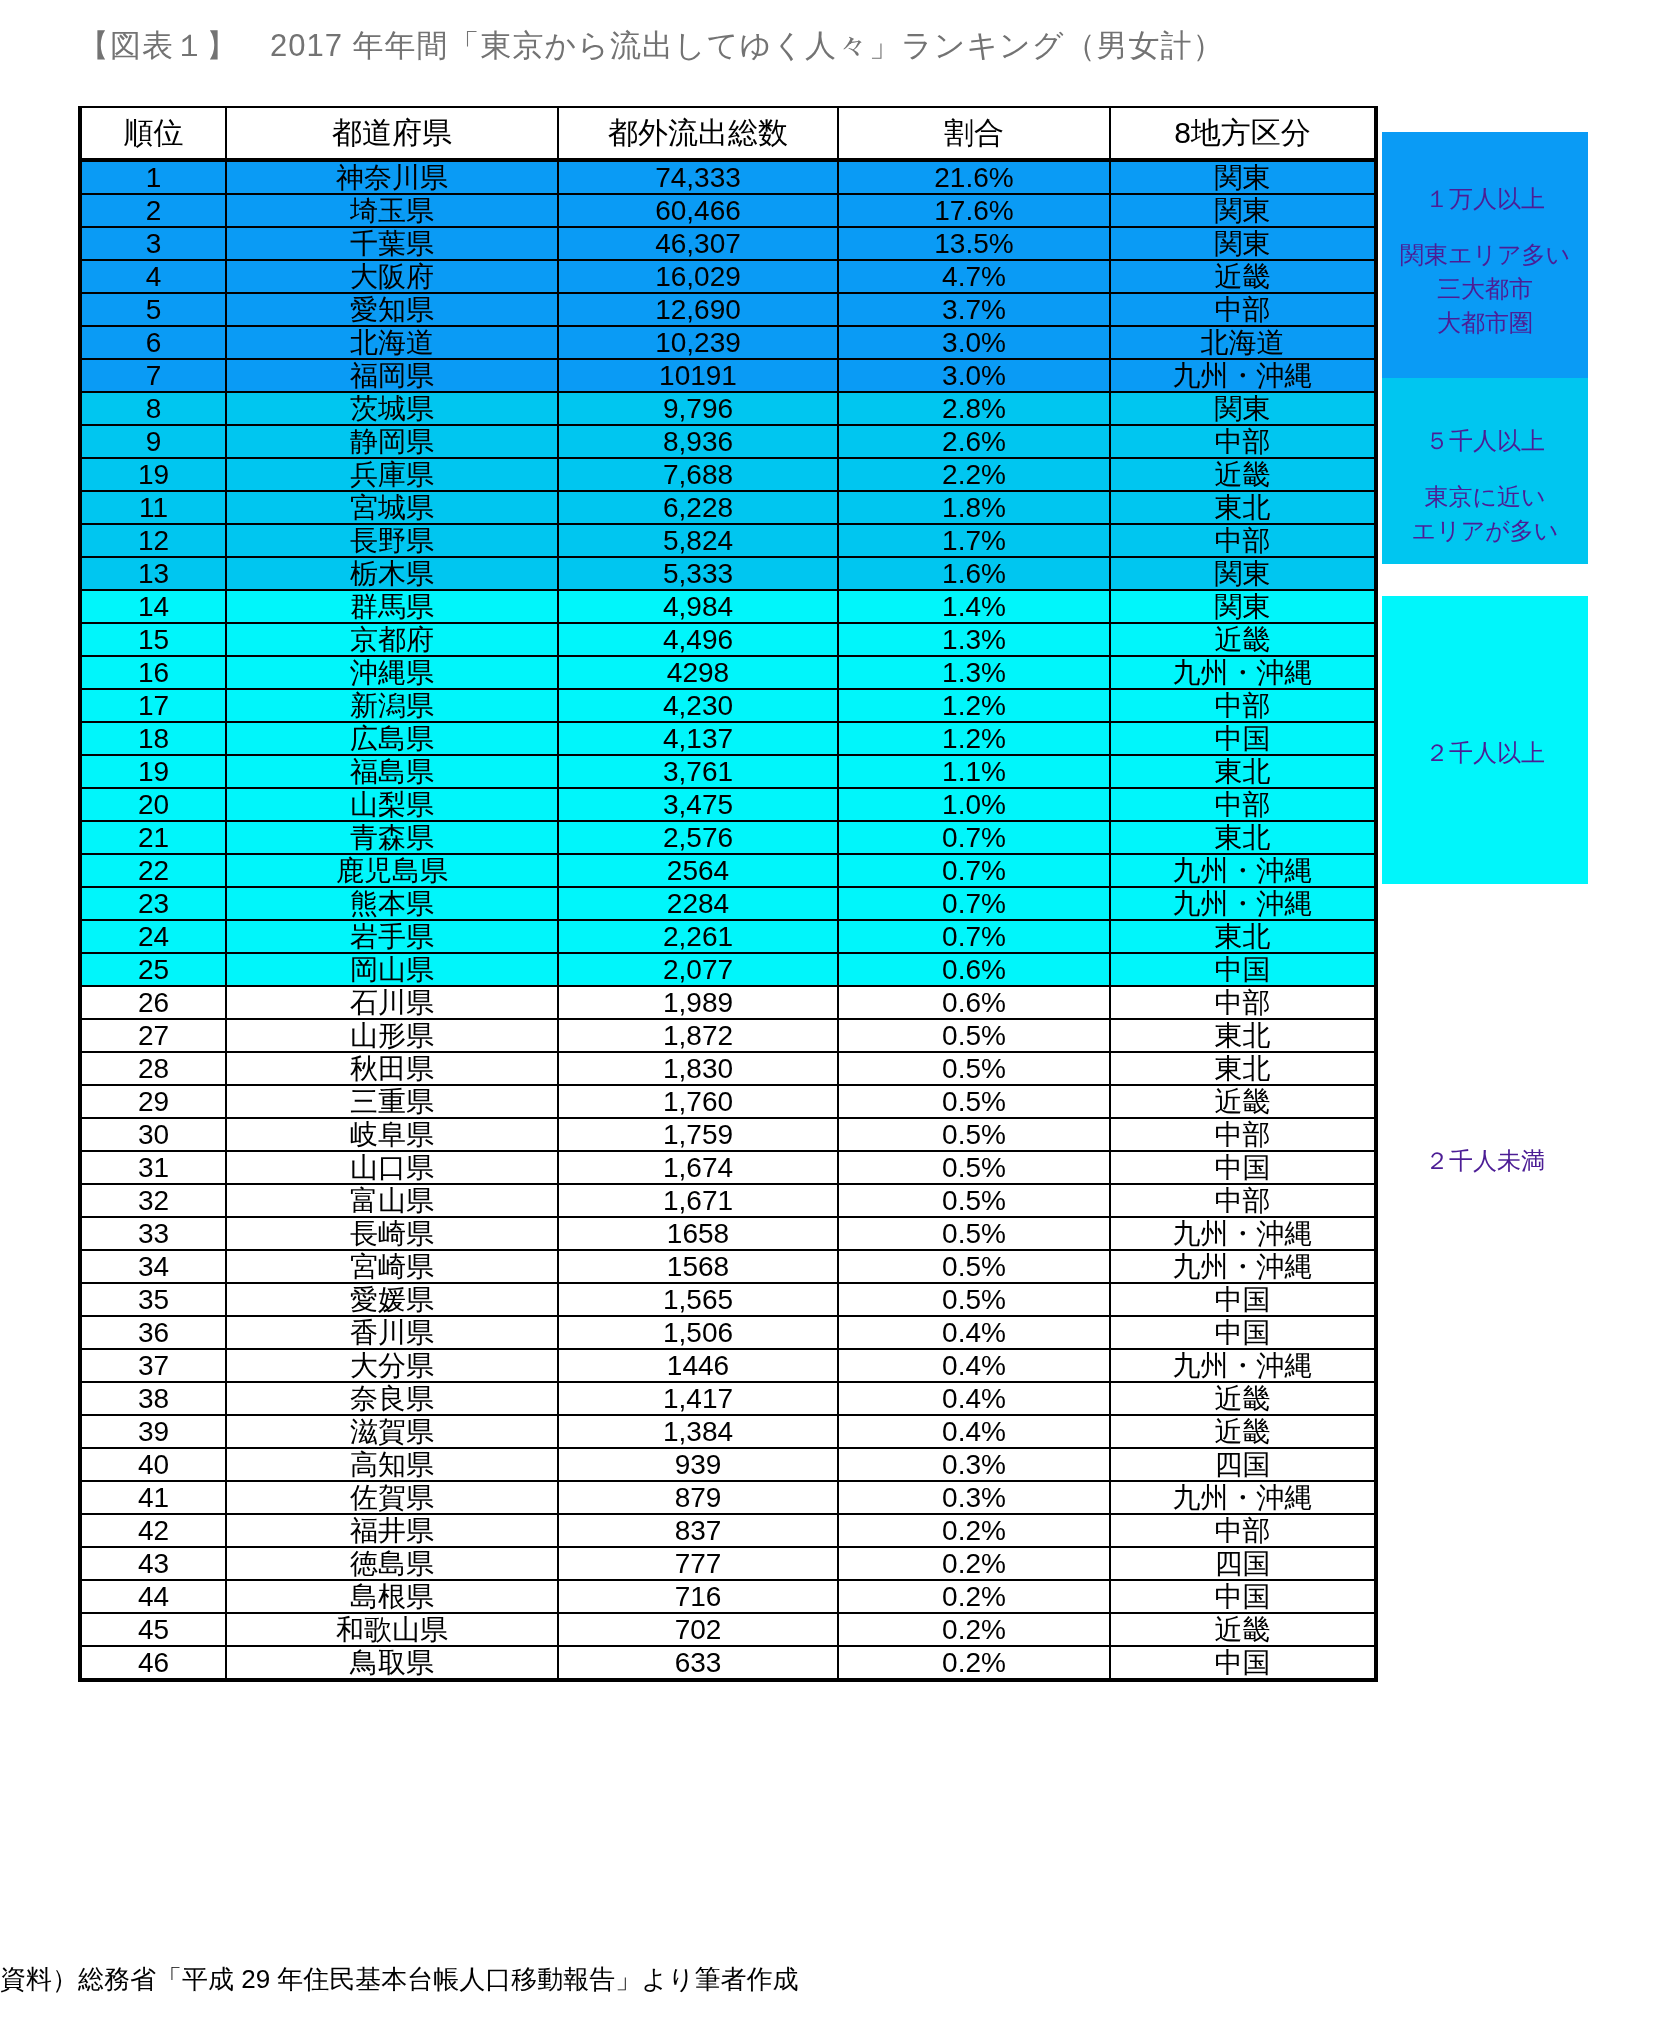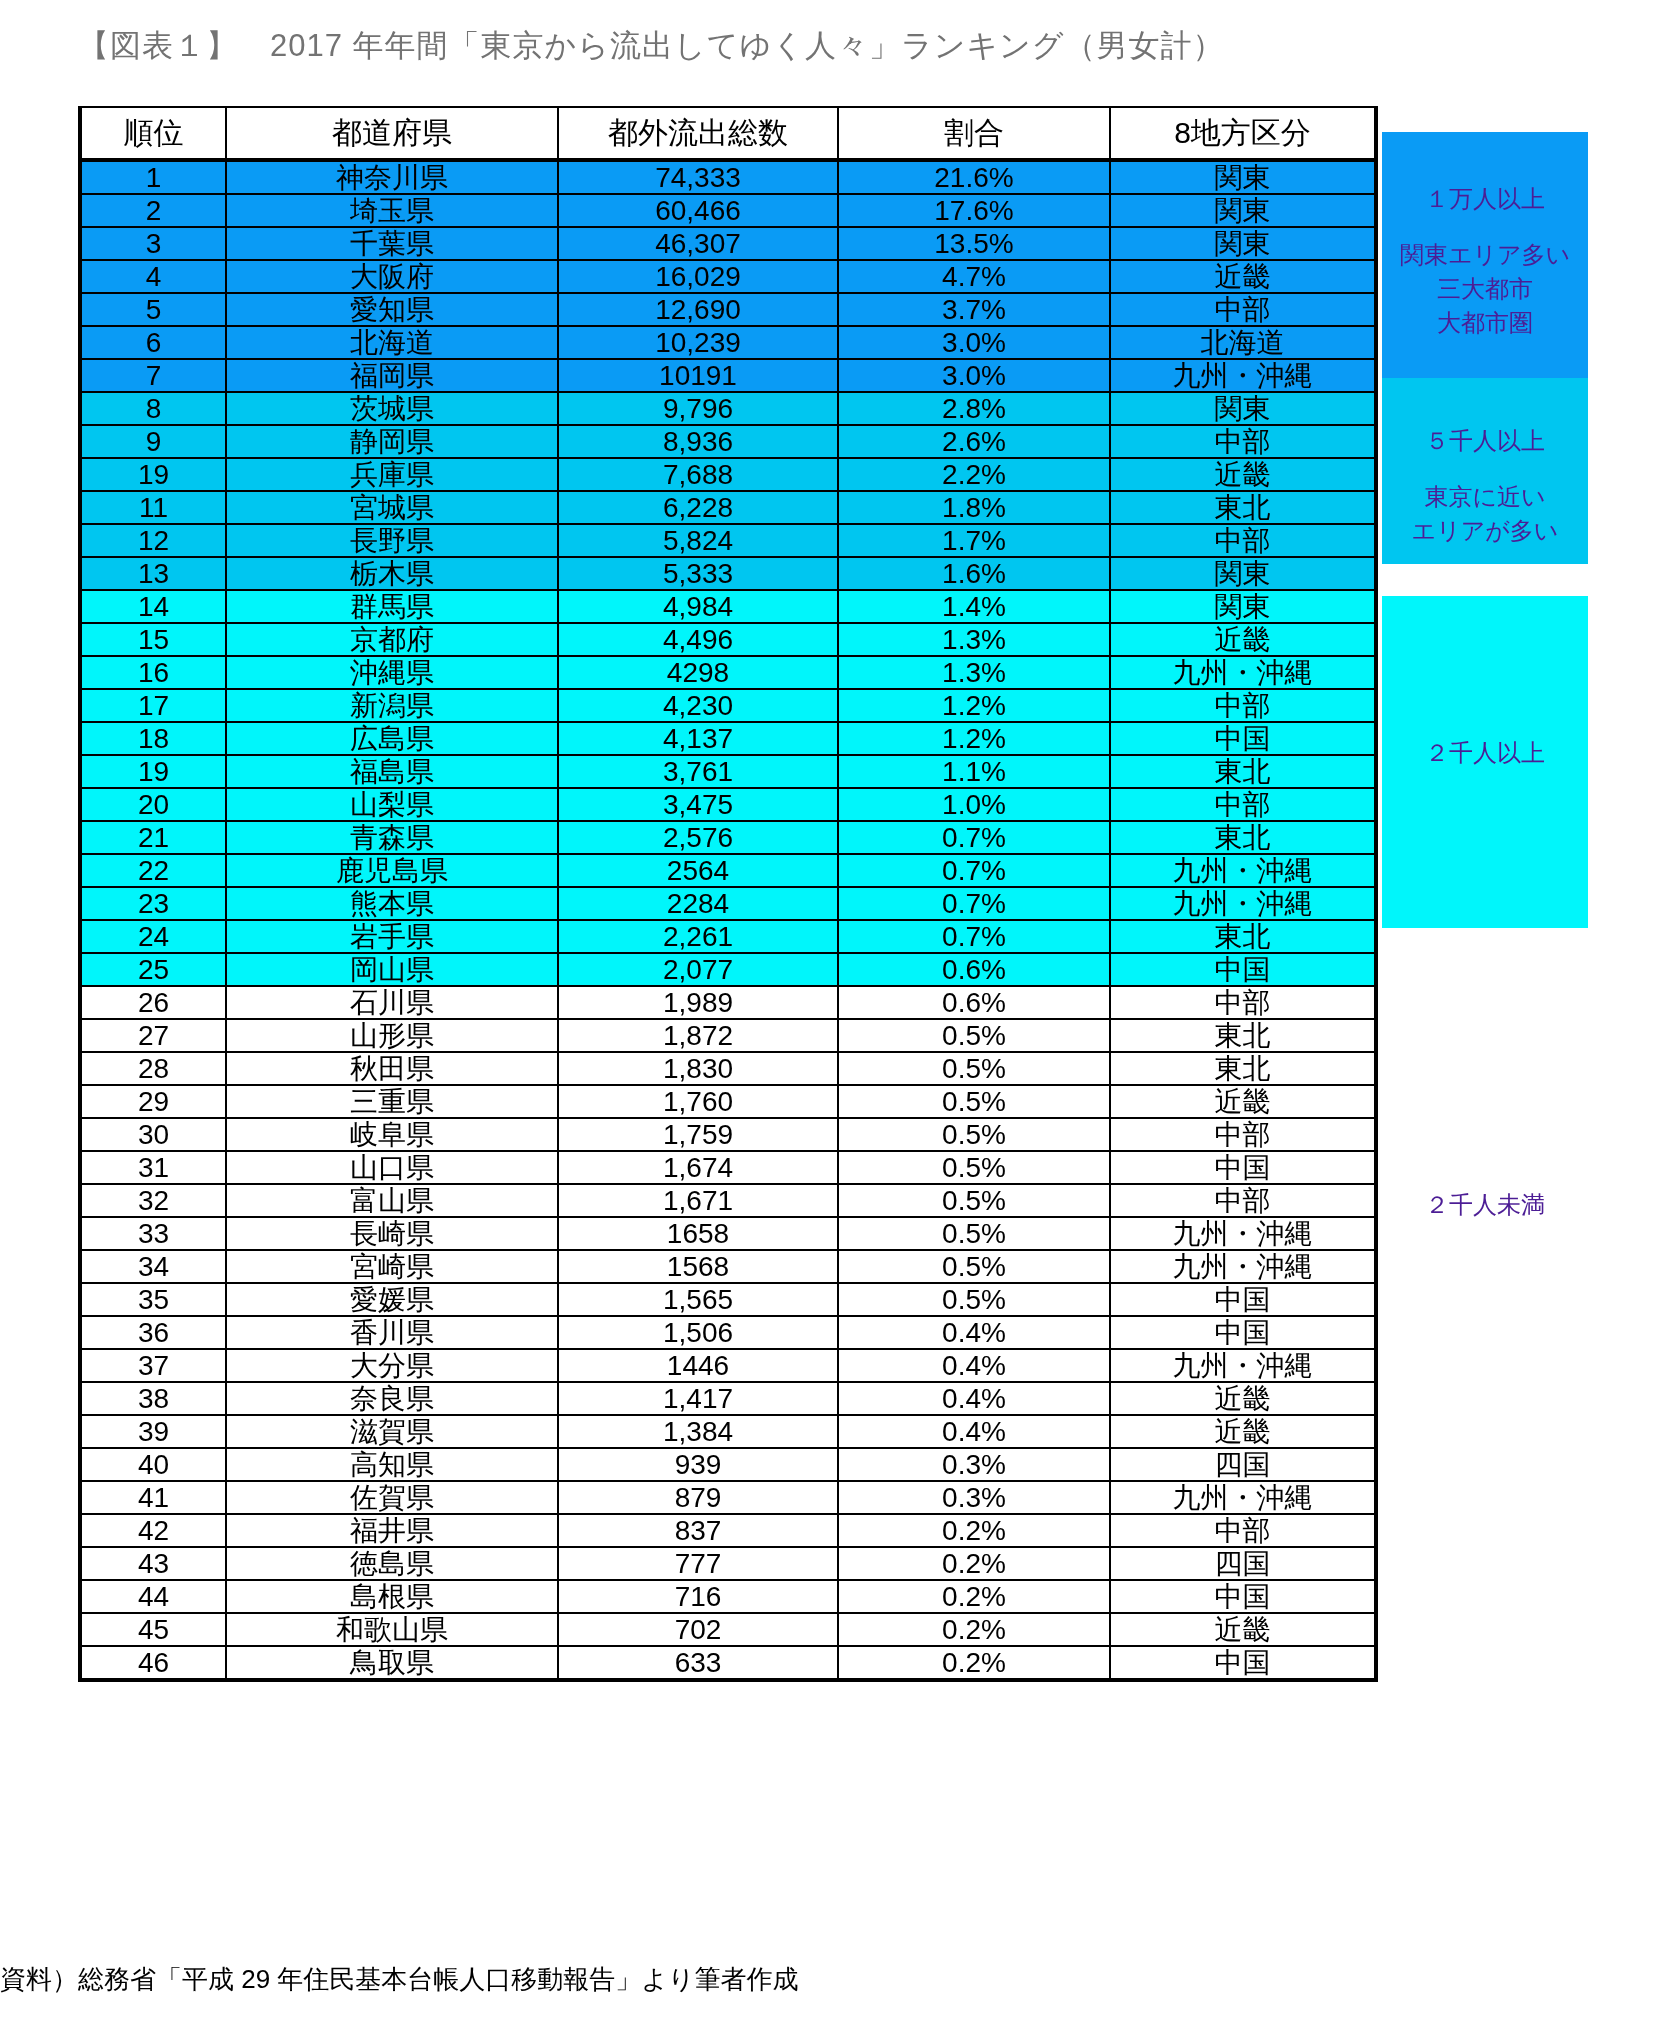--- a/index.html
+++ b/index.html
@@ -63,21 +63,21 @@
   .side{
     position:absolute;
     width:206px;left:1382px;
     text-align:center;
     font-size:24px;line-height:34px;
     color:#4c1d95;
   }
   .side-a{top:132px;height:246px;background:#0A9BF5;}
   .side-b{top:378px;height:186px;background:#00C6F0;}
   .side-c{top:596px;height:336px;background:#00F6FB;}
-  .side-d{top:928px;height:540px;background:#ffffff;}
+  .side-d{top:884px;height:540px;background:#ffffff;}
 
   .side .hdr{margin-top:48px;}
   .side-a .hdr{margin-top:50px;}
   .side-b .hdr{margin-top:46px;}
   .side .sub{margin-top:22px;}
   .side-c .ctr{margin-top:140px;}
   .side-d .ctr{margin-top:260px;}
 
   
   .source{

